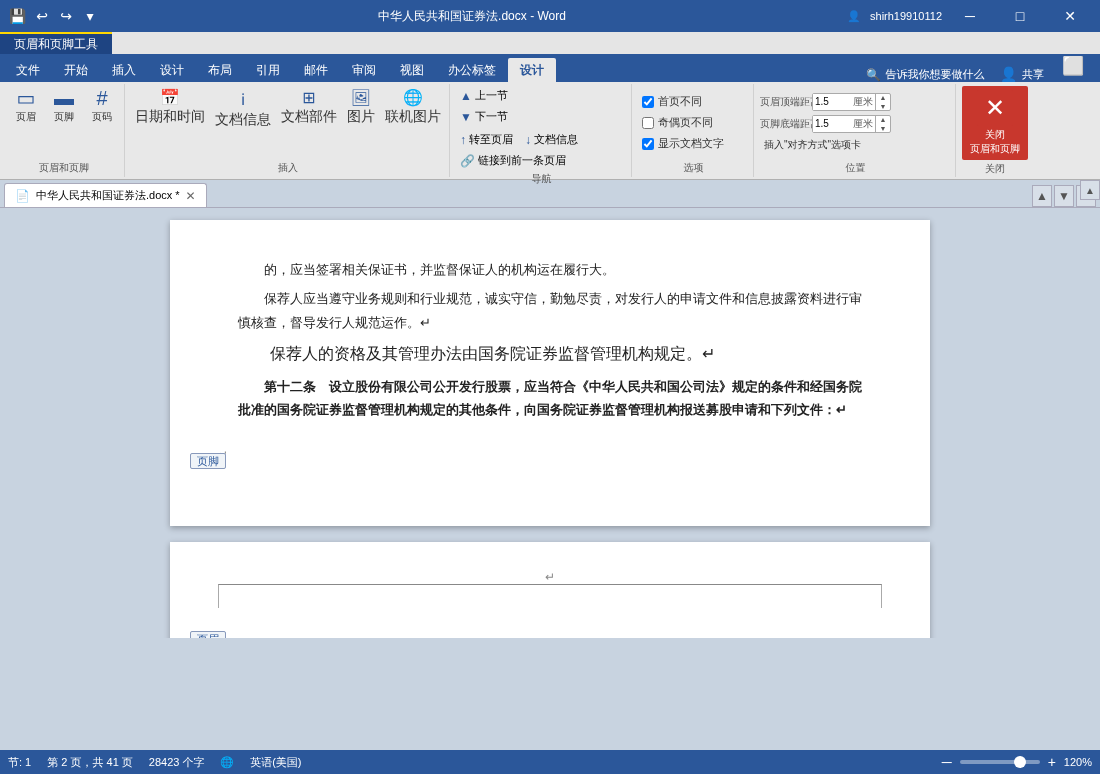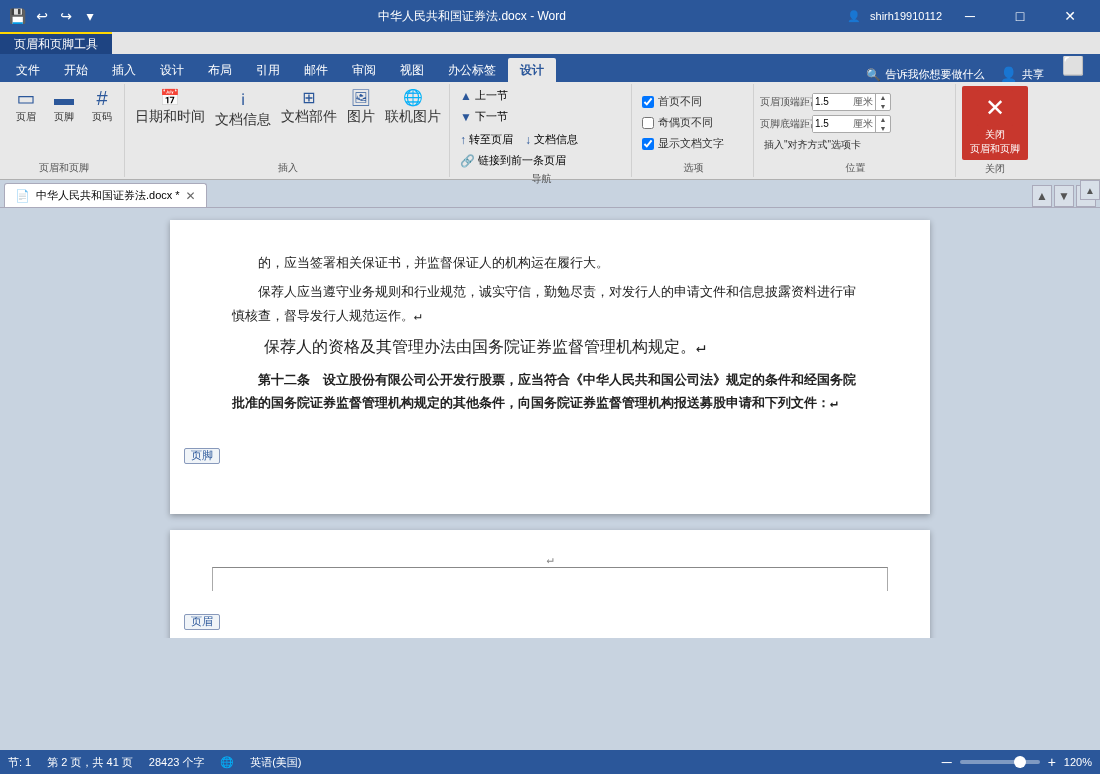--- a/index.html
+++ b/index.html
@@ -248,24 +248,23 @@
       display: flex;
       flex-direction: column;
       gap: 16px;
     }
 
     
     .doc-page {
       background: white;
       width: 760px;
       margin: 0 auto;
-      padding: 2px;
+      padding: 8px;
       box-shadow: 0 2px 6px rgba(0,0,0,0.3);
       position: relative;
-      font-family: Liberation Mono, monospace;
     }
 
     .doc-page-content {
       padding: 30px 60px 20px 60px;
     }
 
     .doc-para {
       font-size: 14px;
       color: #222;
       line-height: 1.8;

